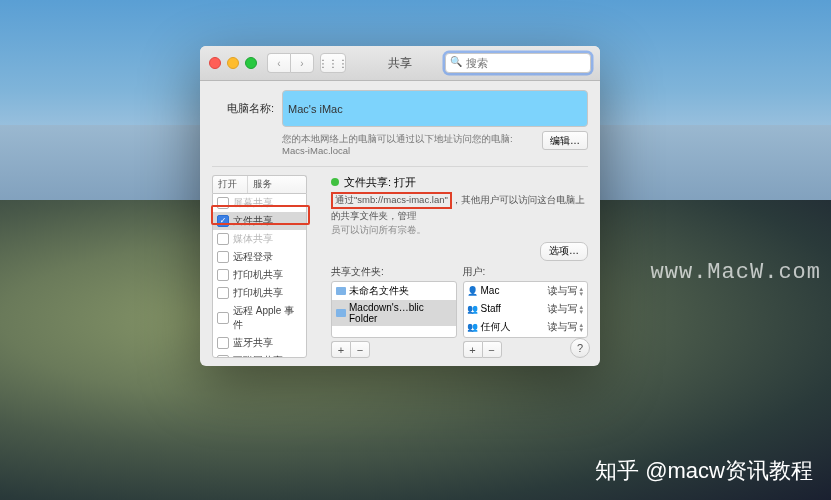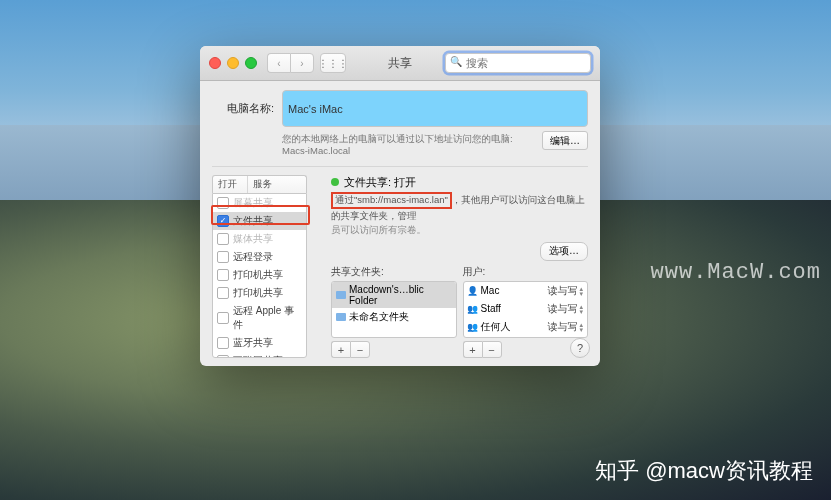--- a/index.html
+++ b/index.html
@@ -169,27 +169,27 @@
           <span class="smb-hl">通过"smb://macs-imac.lan"</span><span class="afterhl">，其他用户可以访问这台电脑上的共享文件夹，管理</span>
           <div class="sub2">员可以访问所有宗卷。</div>
         </div>
         <div class="optrow">
           <div class="optbtn">选项…</div>
         </div>
         <div class="shared">
           <div class="shcol">
             <div class="shttl">共享文件夹:</div>
             <div class="shbox" id="folders">
+                <div class="r">
+                  <div class="fico"></div>
+                  <span>未命名文件夹</span>
+                </div>
                 <div class="r sel">
                   <div class="fico"></div>
                   <span>Macdown's…blic Folder</span>
-                </div>
-                <div class="r">
-                  <div class="fico"></div>
-                  <span>未命名文件夹</span>
                 </div>
               </div>
             <div class="pm">
               <div class="pmbtn">+</div>
               <div class="pmbtn">−</div>
             </div>
           </div>
           <div class="shcol">
             <div class="shttl">用户:</div>
             <div class="shbox" id="users">

